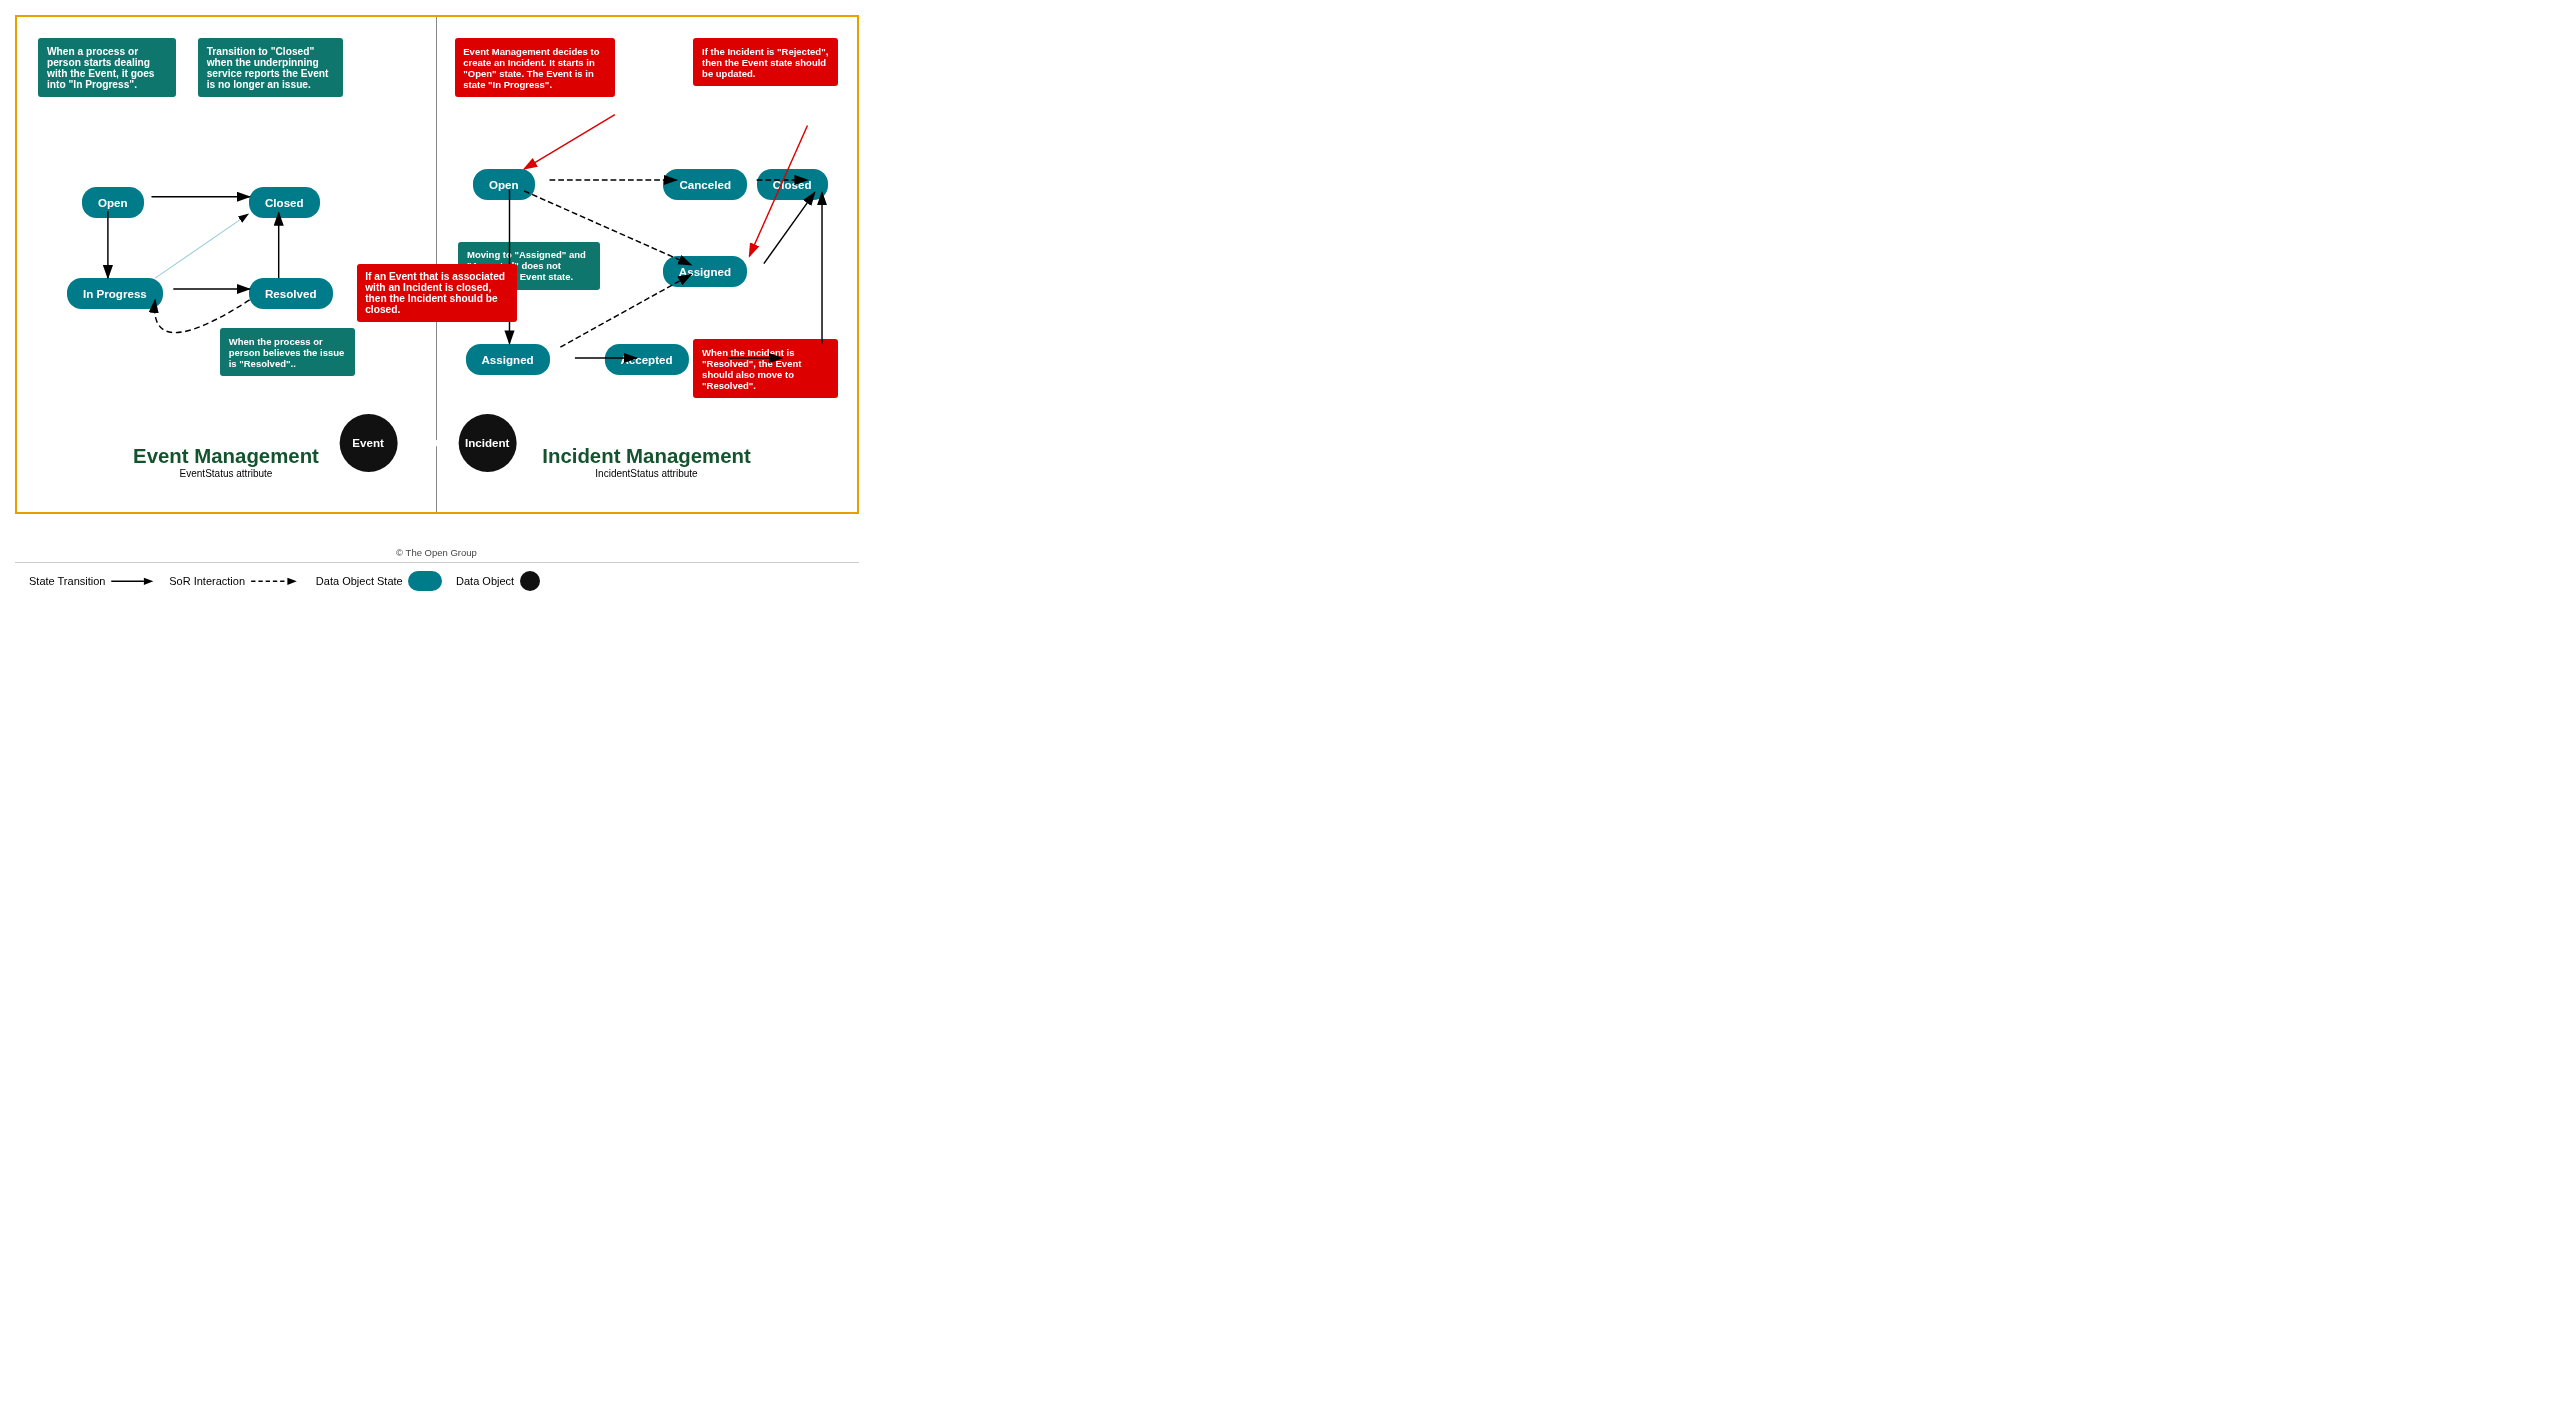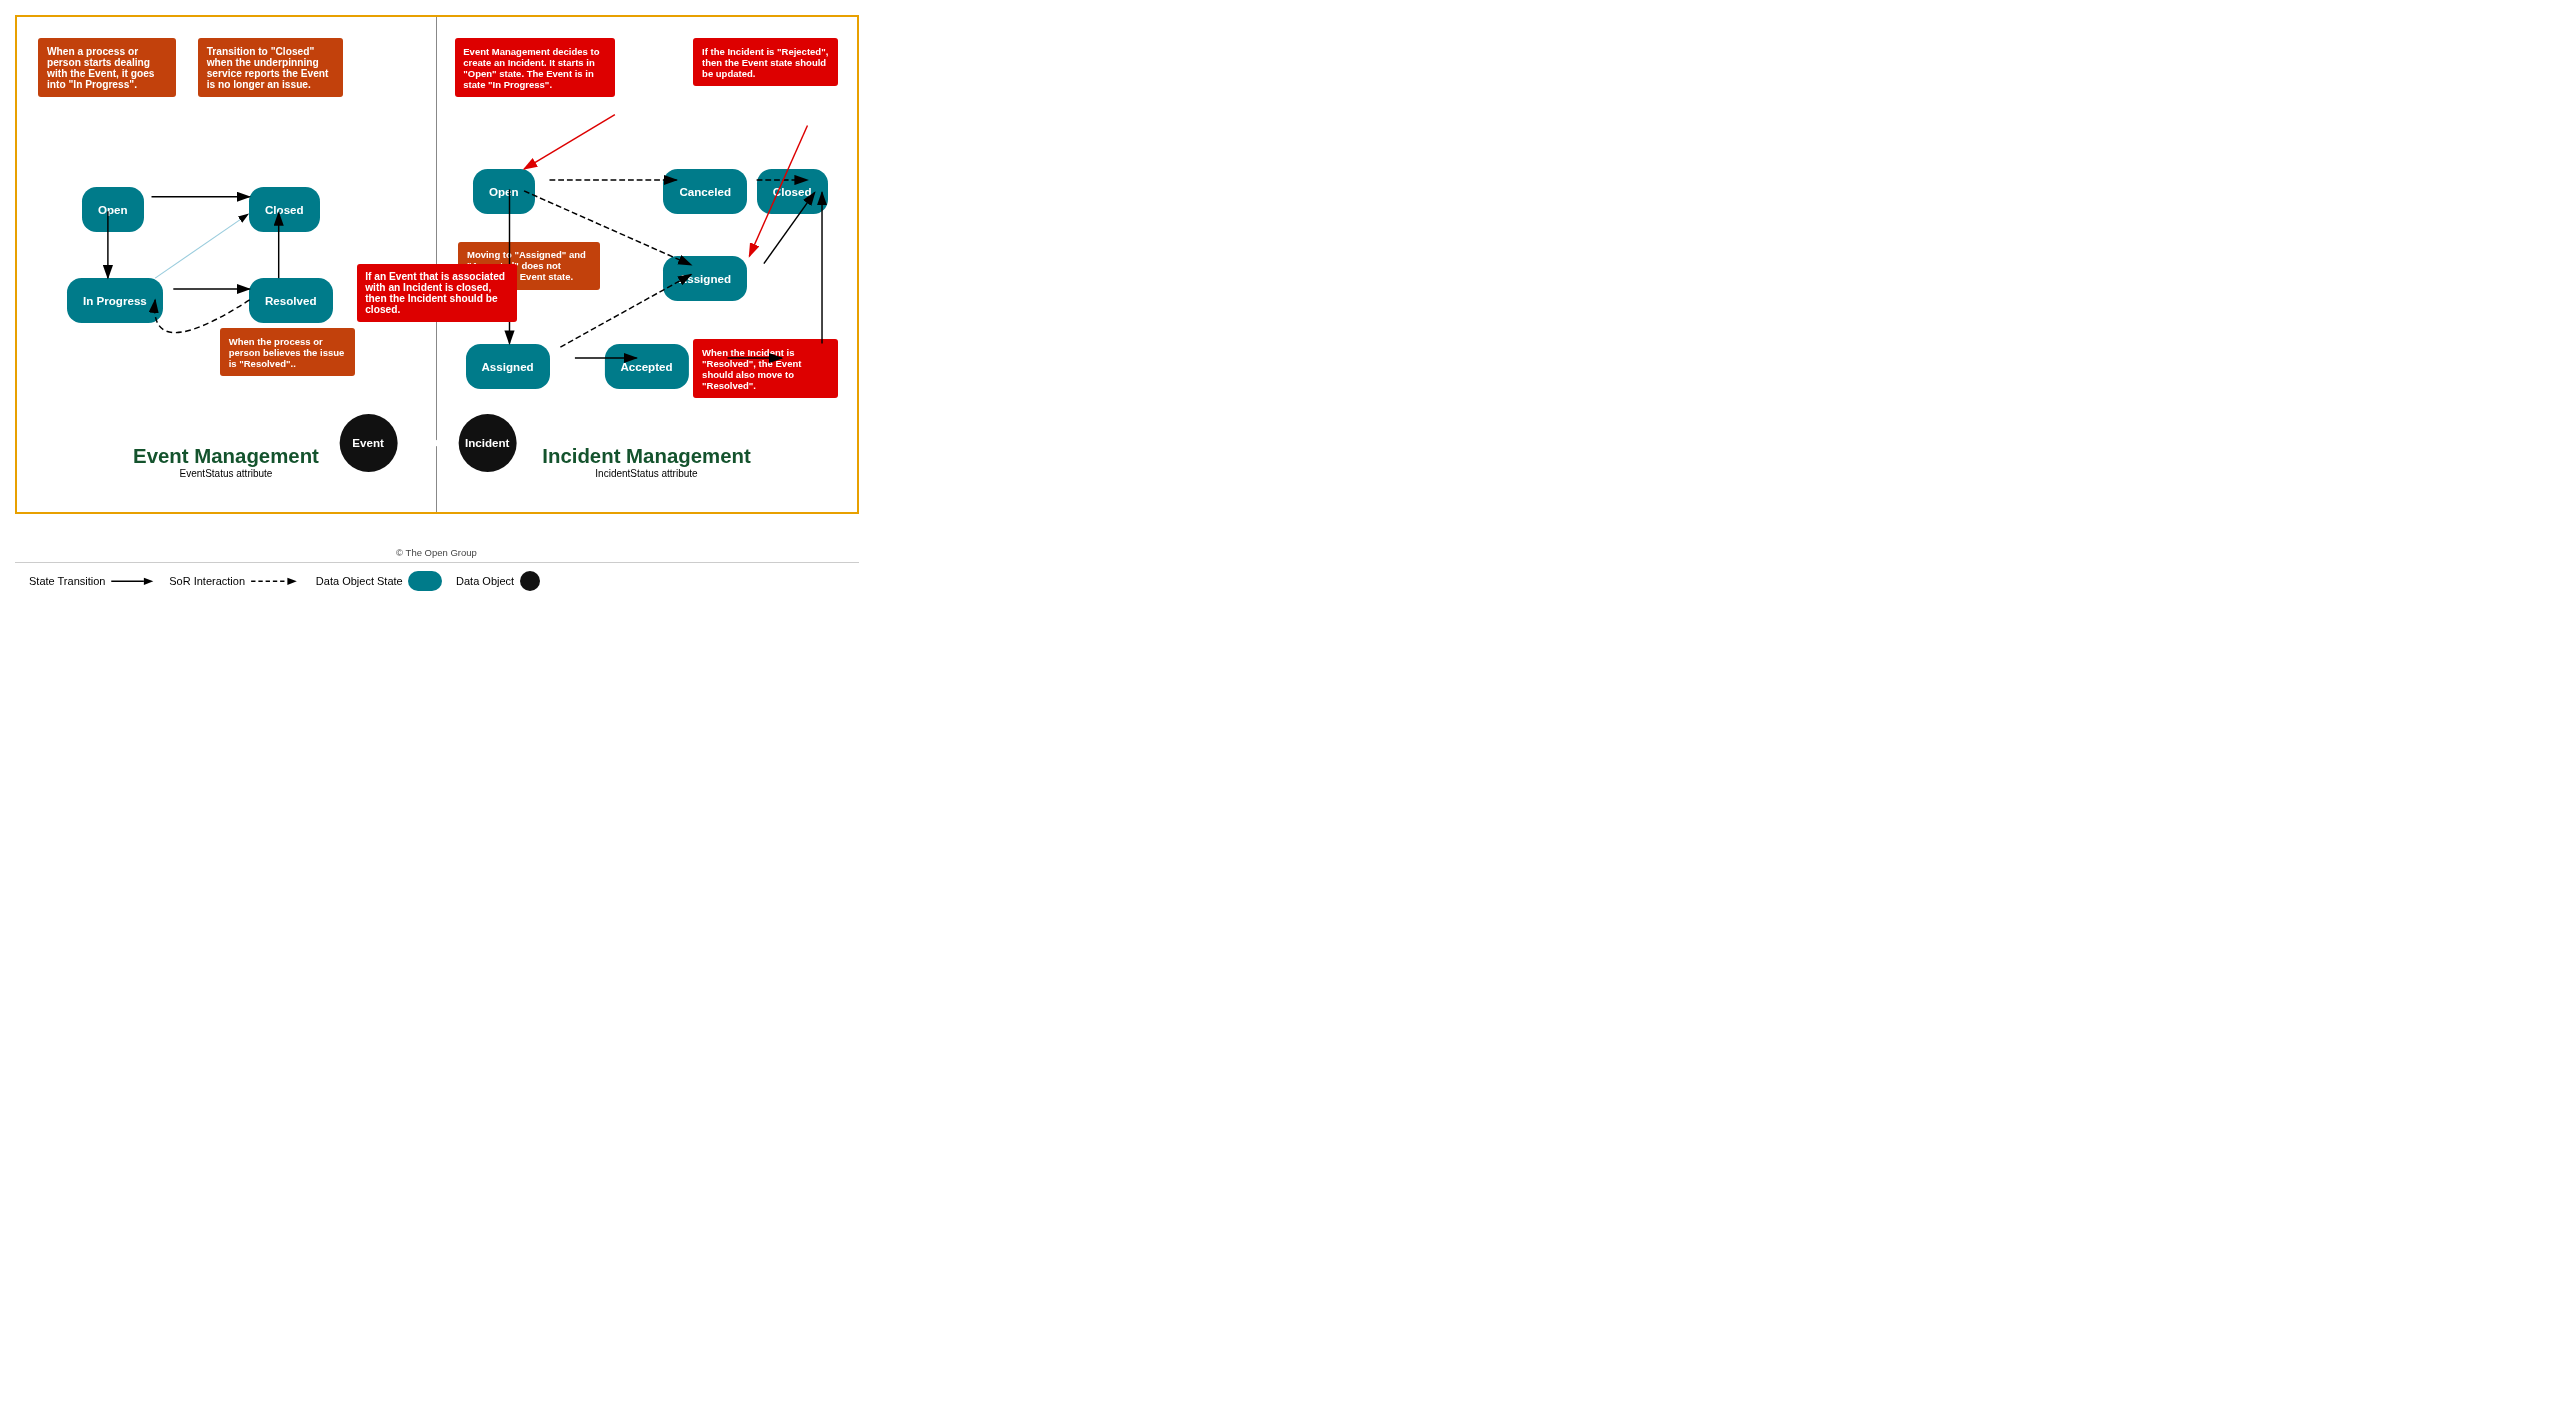--- a/index.html
+++ b/index.html
@@ -22,21 +22,21 @@
       position: relative;
       min-height: 495px;
     }
     .right-panel {
       width: 50%;
       padding: 14.5px;
       position: relative;
       min-height: 495px;
     }
     .info-box-blue {
-      background: #c2410c;
+      background: #0f766e;
       color: #fff;
       font-weight: bold;
       font-size: 10.2px;
       padding: 7.3px 8.7px;
       border-radius: 2.9px;
       position: absolute;
     }
     .info-box-red {
       background: #dd0000;
       color: #fff;
@@ -44,21 +44,21 @@
       font-size: 10.2px;
       padding: 7.3px 8.7px;
       border-radius: 2.9px;
       position: absolute;
     }
     .state-node {
       background: #007b8a;
       color: #fff;
       font-weight: bold;
       font-size: 11.6px;
-      padding: 16px 16px;
+      padding: 9px 16px;
       border-radius: 14.5px;
       position: absolute;
       text-align: center;
       white-space: nowrap;
     }
     .diagram-area {
       position: relative;
       width: 100%;
       height: 407px;
     }

